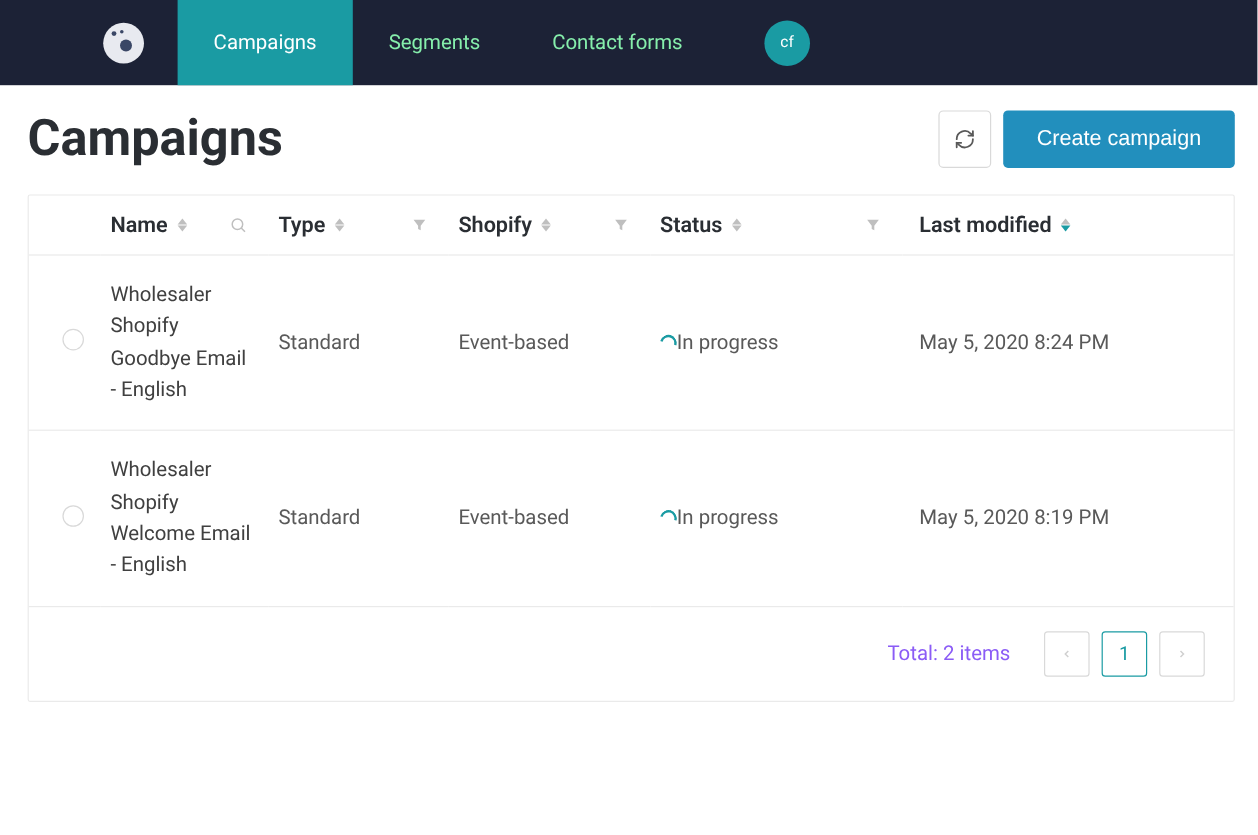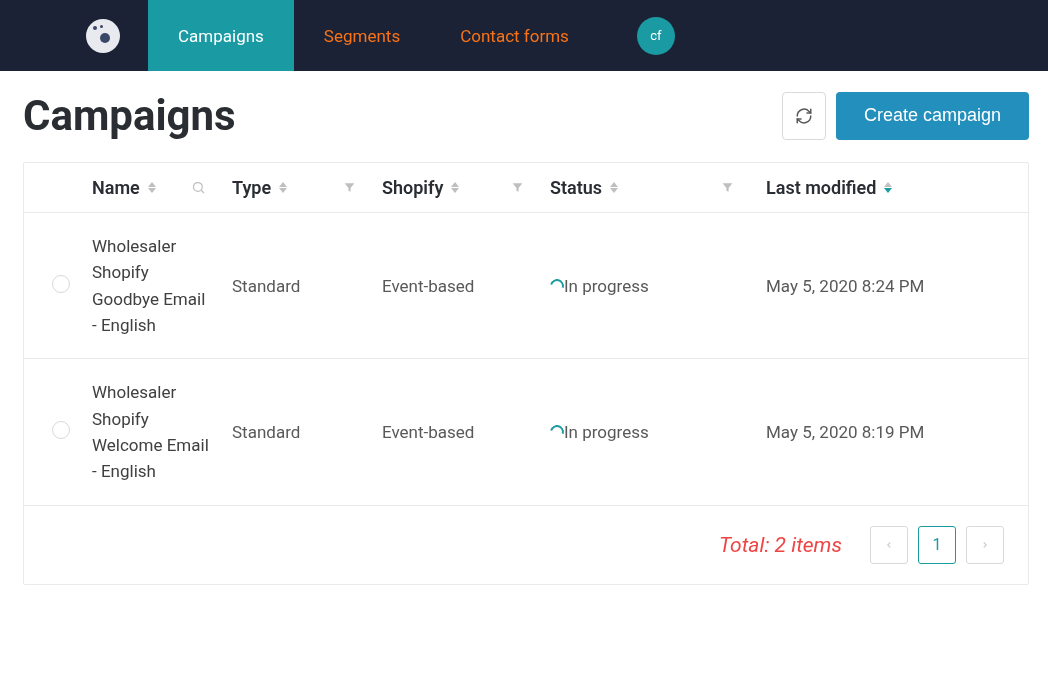--- a/index.html
+++ b/index.html
@@ -58,21 +58,21 @@
     }
     .nav {
       display: flex;
       align-items: stretch;
       height: 71px;
     }
     .nav-item {
       display: flex;
       align-items: center;
       padding: 0 30px;
-      color: #f97316;
+      color: #86efac;
       font-size: 17px;
       cursor: pointer;
     }
     .nav-item.active {
       background: #1a9ba3;
       color: #fff;
     }
     .avatar {
       width: 38px;
       height: 38px;
@@ -226,21 +226,21 @@
     }
     
     
     .table-footer {
       display: flex;
       align-items: center;
       justify-content: flex-end;
       gap: 28px;
       padding: 20px 24px 20px 10px;
     }
-    .total-text { font-size: 21px; color: #ef4444; font-style: italic; }
+    .total-text { font-size: 17px; color: #8b5cf6; }
     .pager { display: flex; gap: 10px; }
     .pager-btn {
       width: 38px;
       height: 38px;
       border: 1px solid #d9d9d9;
       border-radius: 3px;
       display: flex;
       align-items: center;
       justify-content: center;
       font-size: 16px;

